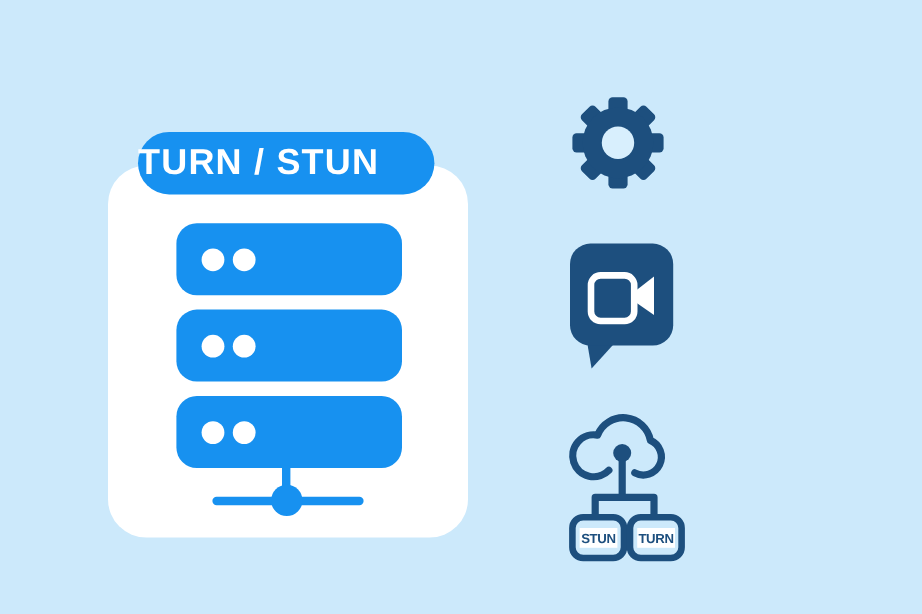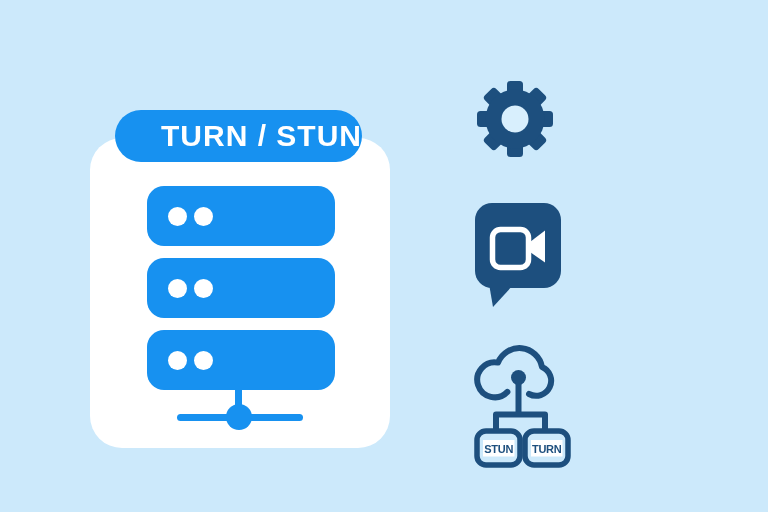--- a/index.html
+++ b/index.html
@@ -26,21 +26,21 @@
     width: 300px; height: 310px;
     background: var(--color-card);
     border-radius: 32px;
   }
   .badge {
     position: absolute;
     left: 115px; top: 110px;
     width: 247px; height: 52px;
     background: var(--color-accent_blue);
     border-radius: 26px;
-    display: flex; align-items: center; justify-content: flex-end;
+    display: flex; align-items: center; justify-content: flex-start;
   }
   .badge span {
     color: var(--color-white);
     font-weight: bold;
     font-size: 30px;
     letter-spacing: 1px;
     white-space: nowrap;
   }
   .server {
     position: absolute;

